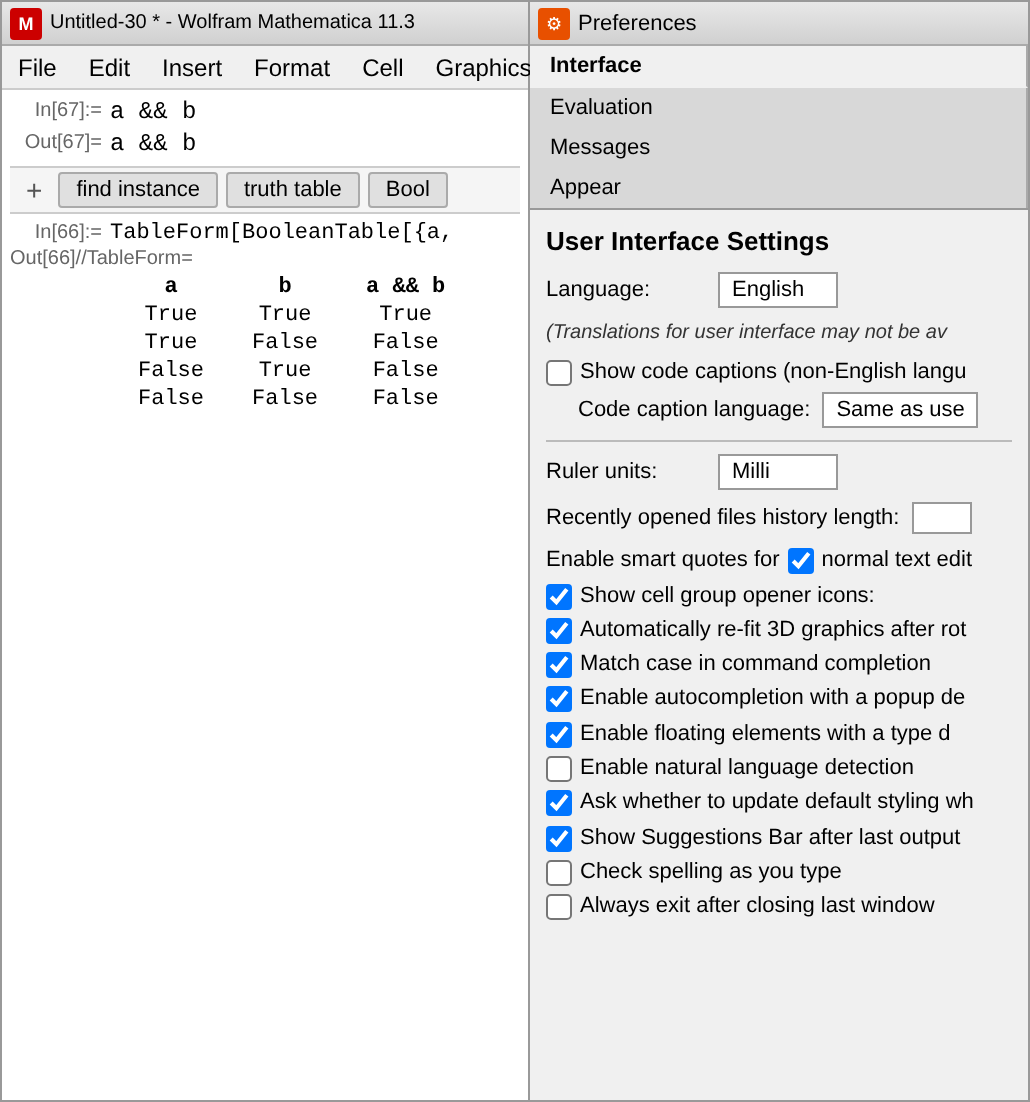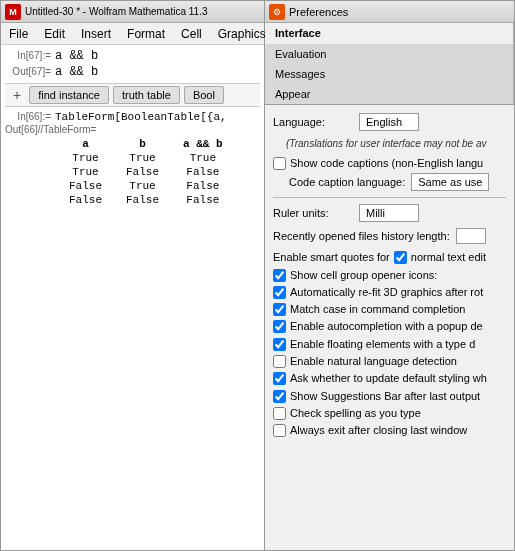--- a/index.html
+++ b/index.html
@@ -252,21 +252,20 @@
       font-size: 11px;
       min-width: 60px;
     }
 
     .italic-note {
       font-style: italic;
       font-size: 10px;
       color: #333;
       margin-bottom: 6px;
       line-height: 1.3;
-      margin-left: 13px;
     }
 
     .checkbox-row {
       display: flex;
       align-items: flex-start;
       margin-bottom: 3px;
       gap: 4px;
     }
 
     .checkbox-row input[type="checkbox"] {
@@ -407,20 +406,21 @@
   </div>
 
   <div class="pref-tabs">
     <div class="pref-tab active">Interface</div>
     <div class="pref-tab">Evaluation</div>
     <div class="pref-tab">Messages</div>
     <div class="pref-tab">Appear</div>
   </div>
 
   <div class="pref-content">
+    <div class="section-title">User Interface Settings</div>
 
     <div class="setting-row">
       <span class="setting-label">Language:</span>
       <span class="setting-value">English</span>
     </div>
 
     <div class="italic-note">(Translations for user interface may not be av</div>
 
     <div class="checkbox-row">
       <input type="checkbox" style="">

